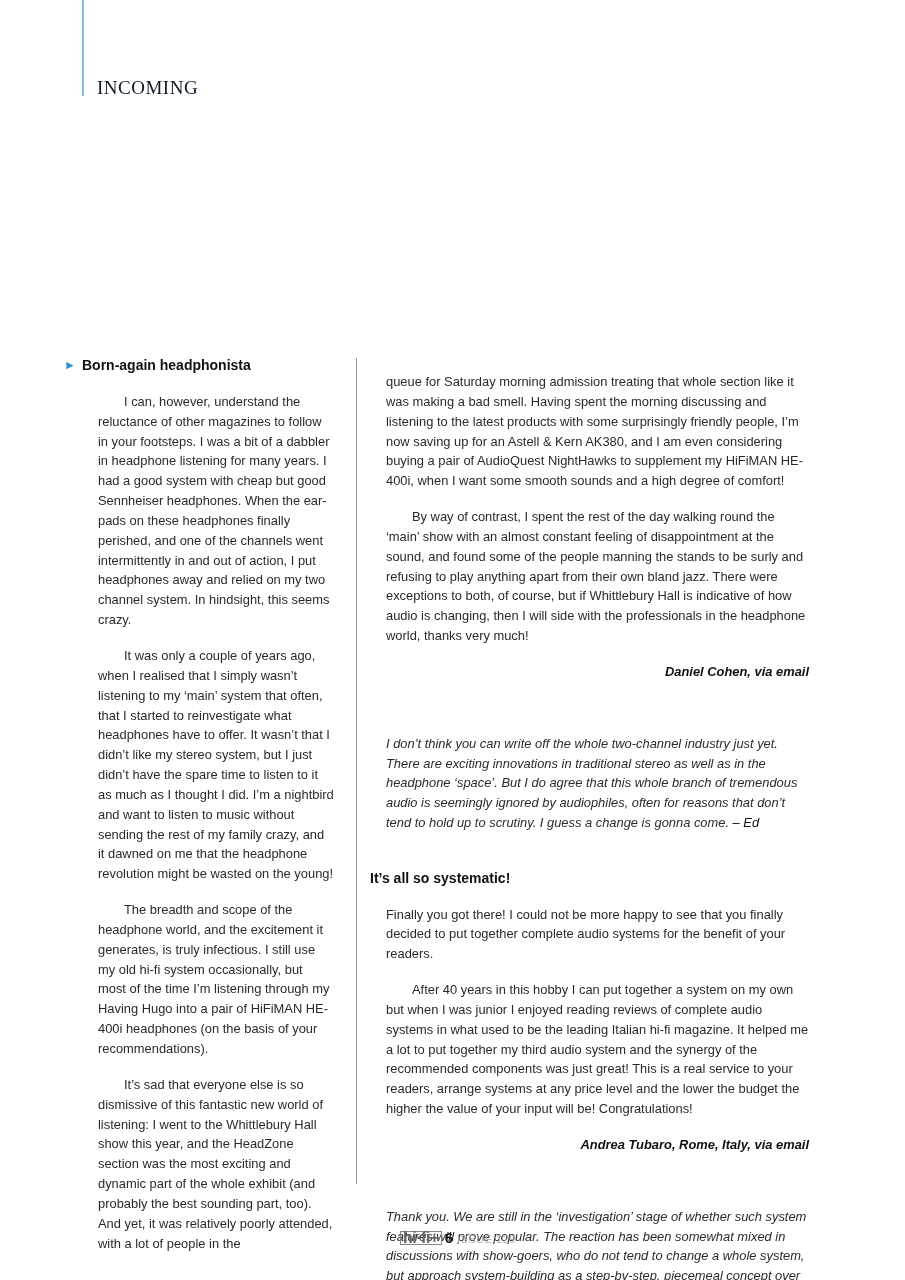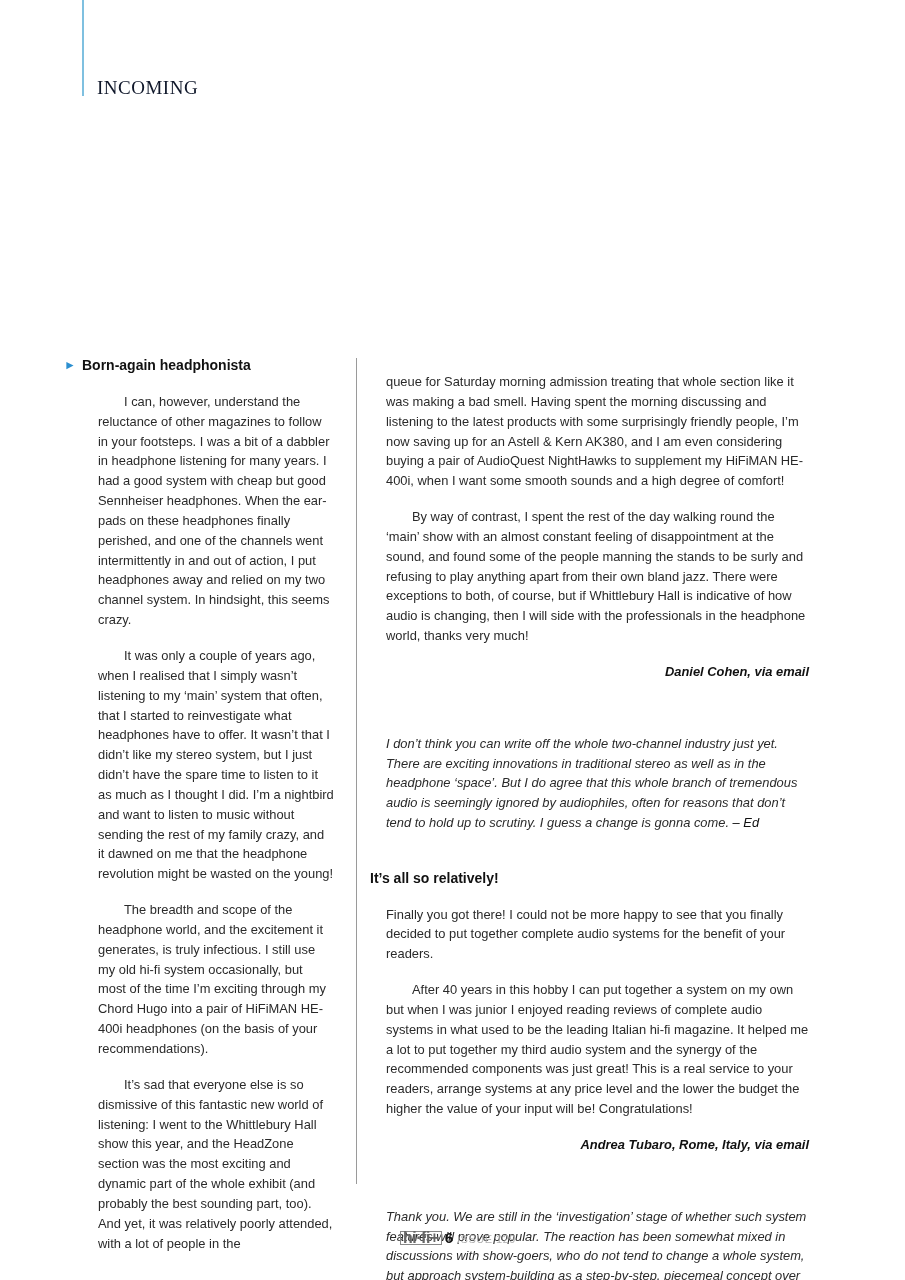--- a/index.html
+++ b/index.html
@@ -31,34 +31,34 @@
 <div class="top-rule"></div>
 <div class="section-label">INCOMING</div>
 
 <div class="col col-left">
   <h3 class="headline">
     <span class="arrow">►</span>
     <span>Born-again headphonista</span>
   </h3>
   <p class="indent">I can, however, understand the reluctance of other magazines to follow in your footsteps. I was a bit of a dabbler in headphone listening for many years. I had a good system with cheap but good Sennheiser headphones. When the ear-pads on these headphones finally perished, and one of the channels went intermittently in and out of action, I put headphones away and relied on my two channel system. In hindsight, this seems crazy.</p>
   <p class="indent">It was only a couple of years ago, when I realised that I simply wasn’t listening to my ‘main’ system that often, that I started to reinvestigate what headphones have to offer. It wasn’t that I didn’t like my stereo system, but I just didn’t have the spare time to listen to it as much as I thought I did. I’m a nightbird and want to listen to music without sending the rest of my family crazy, and it dawned on me that the headphone revolution might be wasted on the young!</p>
-  <p class="indent">The breadth and scope of the headphone world, and the excitement it generates, is truly infectious. I still use my old hi-fi system occasionally, but most of the time I’m exciting through my Chord Hugo into a pair of HiFiMAN HE-400i headphones (on the basis of your recommendations).</p>
+  <p class="indent">The breadth and scope of the headphone world, and the excitement it generates, is truly infectious. I still use my old hi-fi system occasionally, but most of the time I’m listening through my Having Hugo into a pair of HiFiMAN HE-400i headphones (on the basis of your recommendations).</p>
   <p class="indent">It’s sad that everyone else is so dismissive of this fantastic new world of listening: I went to the Whittlebury Hall show this year, and the HeadZone section was the most exciting and dynamic part of the whole exhibit (and probably the best sounding part, too). And yet, it was relatively poorly attended, with a lot of people in the</p>
 </div>
 
 <div class="col-divider"></div>
 
 <div class="col col-right">
   <p>queue for Saturday morning admission treating that whole section like it was making a bad smell. Having spent the morning discussing and listening to the latest products with some surprisingly friendly people, I’m now saving up for an Astell &amp; Kern AK380, and I am even considering buying a pair of AudioQuest NightHawks to supplement my HiFiMAN HE-400i, when I want some smooth sounds and a high degree of comfort!</p>
   <p class="indent">By way of contrast, I spent the rest of the day walking round the ‘main’ show with an almost constant feeling of disappointment at the sound, and found some of the people manning the stands to be surly and refusing to play anything apart from their own bland jazz. There were exceptions to both, of course, but if Whittlebury Hall is indicative of how audio is changing, then I will side with the professionals in the headphone world, thanks very much!</p>
   <p class="signature">Daniel Cohen, via email</p>
   <div class="gap"></div>
   <p class="reply"><span>I don’t think you can write off the whole two-channel industry just yet. There are exciting innovations in traditional stereo as well as in the headphone ‘space’. But I do agree that this whole branch of tremendous audio is seemingly ignored by audiophiles, often for reasons that don’t tend to hold up to scrutiny. I guess a change is gonna come. – </span><b>Ed</b></p>
   <div class="gap"></div>
-  <h3 class="headline">It’s all so relatively!</h3>
+  <h3 class="headline">It’s all so systematic!</h3>
   <p>Finally you got there! I could not be more happy to see that you finally decided to put together complete audio systems for the benefit of your readers.</p>
   <p class="indent">After 40 years in this hobby I can put together a system on my own but when I was junior I enjoyed reading reviews of complete audio systems in what used to be the leading Italian hi-fi magazine. It helped me a lot to put together my third audio system and the synergy of the recommended components was just great! This is a real service to your readers, arrange systems at any price level and the lower the budget the higher the value of your input will be! Congratulations!</p>
   <p class="signature">Andrea Tubaro, Rome, Italy, via email</p>
   <div class="gap"></div>
   <p class="reply"><span>Thank you. We are still in the ‘investigation’ stage of whether such system features will prove popular. The reaction has been somewhat mixed in discussions with show-goers, who do not tend to change a whole system, but approach system-building as a step-by-step, piecemeal concept over several years. There is also the difficult question of the importance of changing the complete system against the significance of introducing some kind of generalised systemic approach to system building. Although they are a logistical nightmare for a magazine to develop, we’d like to explore all aspects of system building in greater depth. Who is with us? – </span><b>Ed</b></p>
 </div>
 
 <div class="footer">
   <span class="logo">hi·fi+</span>
   <span class="pagenum">6</span>

